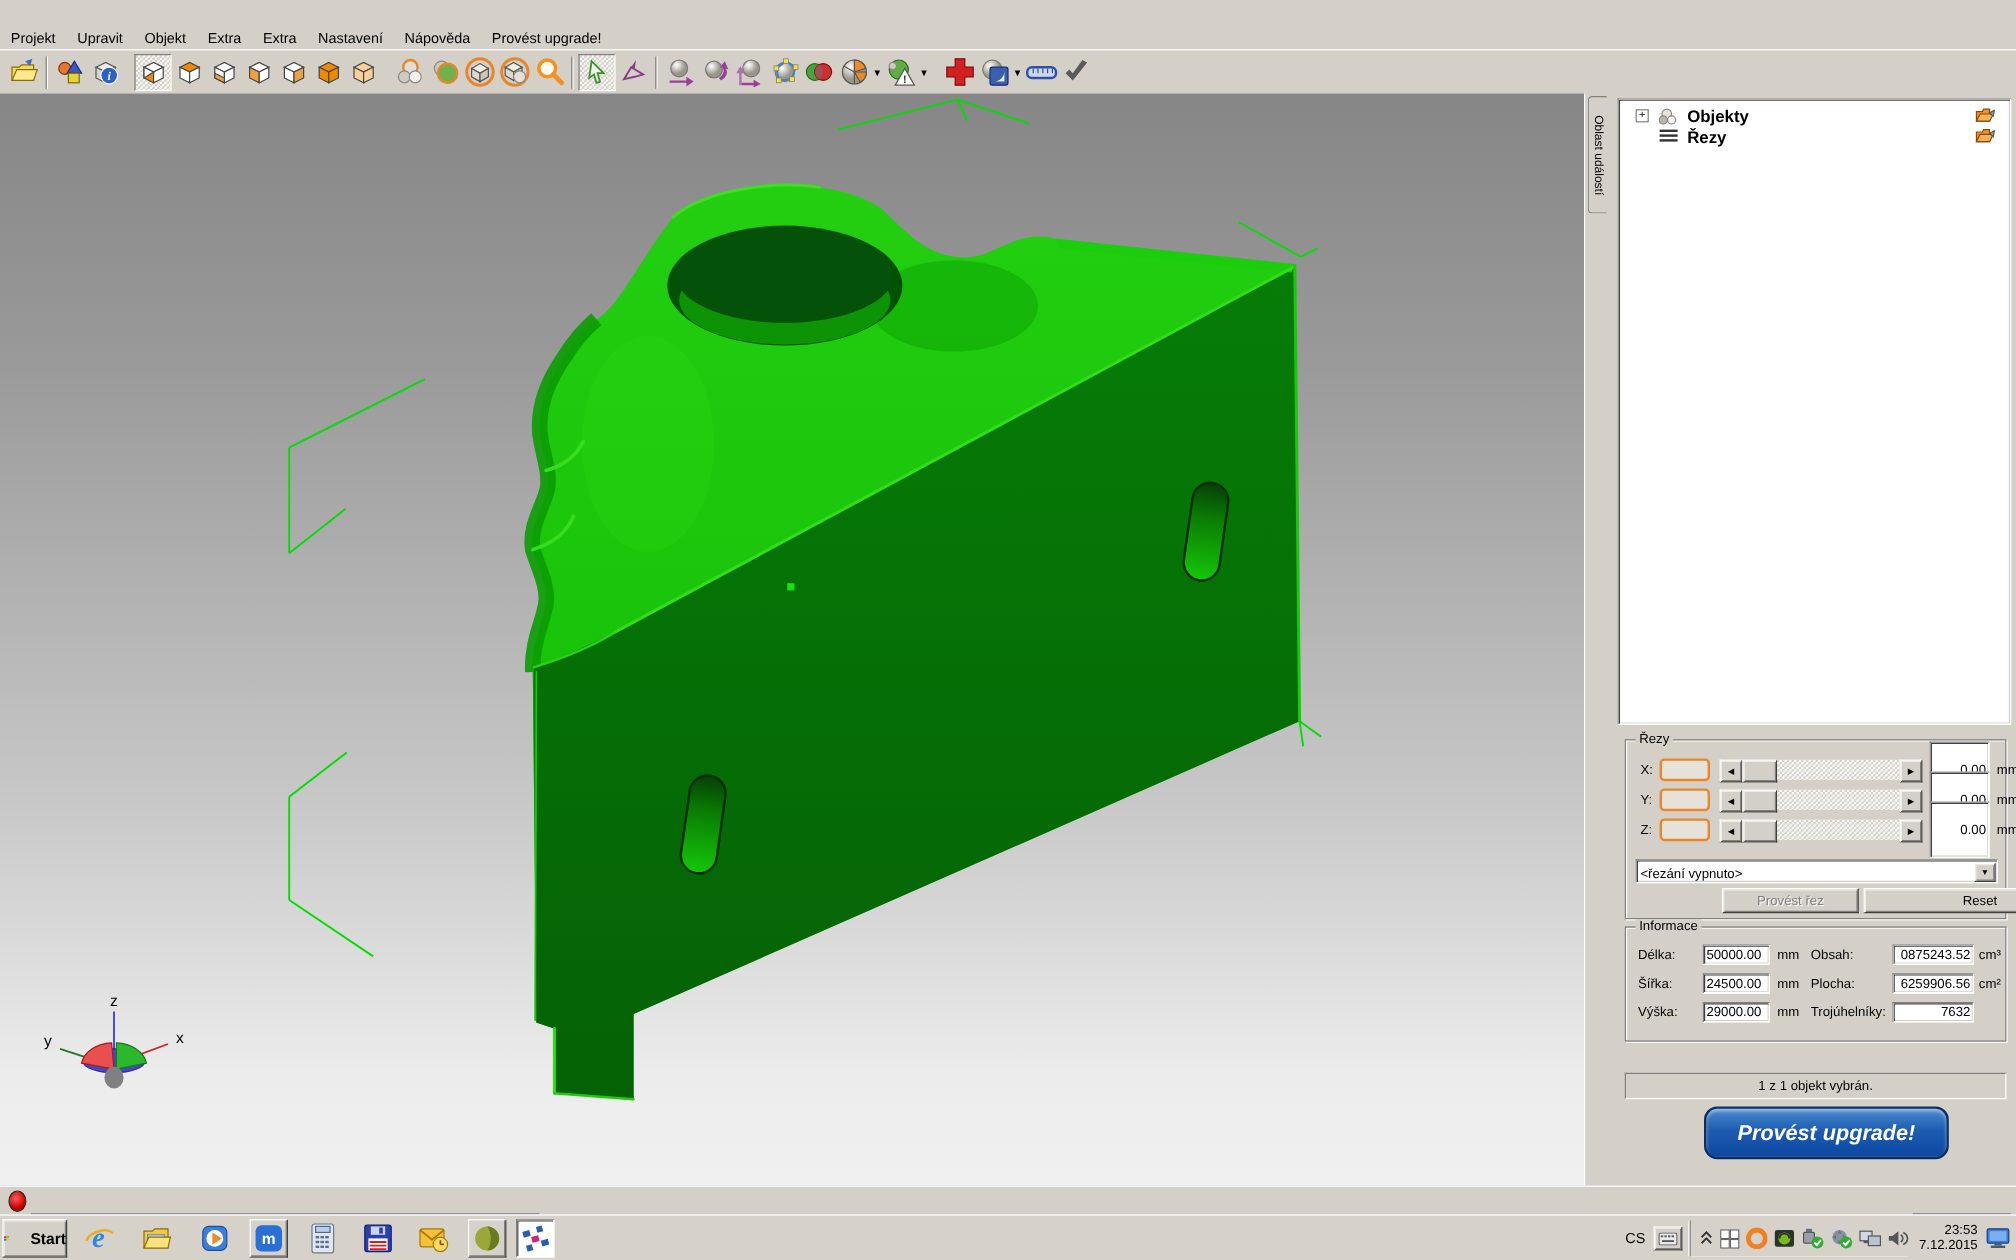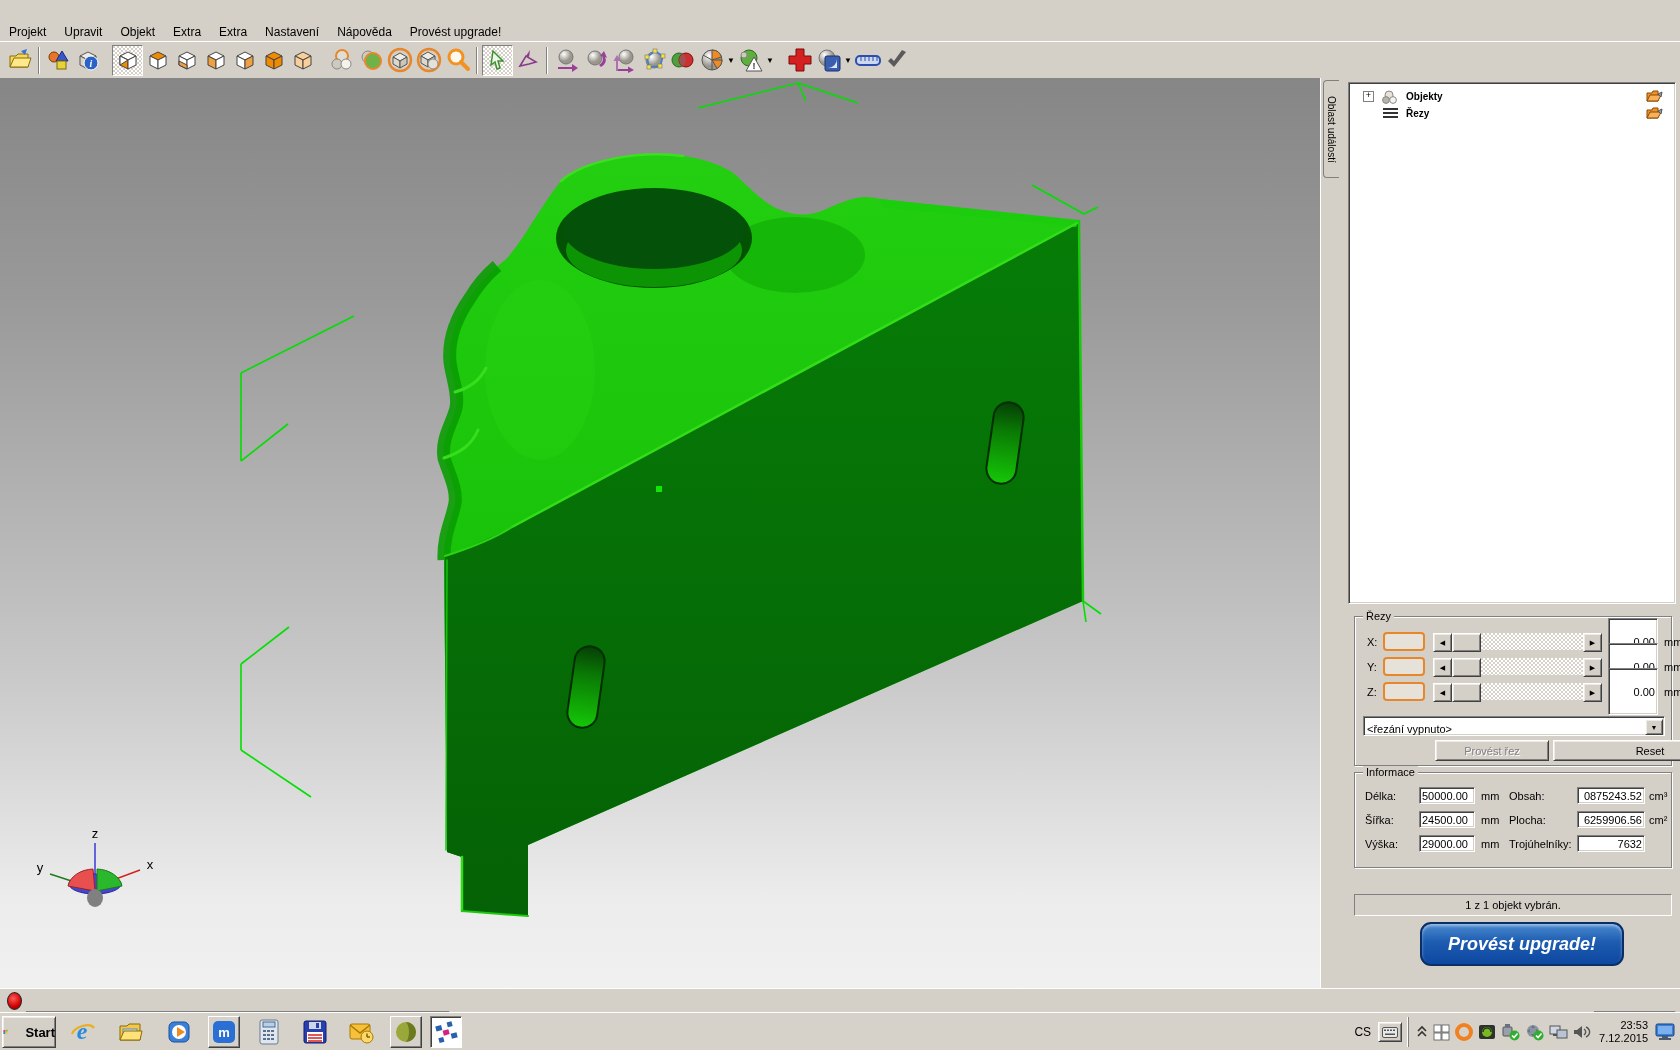--- a/index.html
+++ b/index.html
@@ -49,21 +49,21 @@
             border:1px solid #808080;border-right:none;border-radius:4px 0 0 4px;
             display:flex;align-items:center;justify-content:center;}
   .striptab span{writing-mode:vertical-rl;font-size:10px;white-space:nowrap;}
   .rightpanel{position:absolute;left:1340px;top:0;width:340px;height:910px;background:#d4d0c8;}
   
   .treebox{position:absolute;left:8px;top:4px;width:326px;height:520px;background:#fff;}
   .treerow{position:absolute;left:2px;height:17px;display:flex;align-items:center;font-weight:bold;}
   .plusbox{width:9px;height:9px;border:1px solid #808080;background:#fff;font-size:9px;line-height:7px;
            text-align:center;margin-left:12px;font-weight:normal;}
   .treeicon{margin-left:8px;width:18px;height:14px;}
-  .treelabel{margin-left:6px;font-size:10px;}
+  .treelabel{margin-left:6px;font-size:14px;}
   .treefolder{position:absolute;width:17px;height:14px;right:6px;top:1px;}
   
   .cutrow{position:absolute;height:17px;display:flex;align-items:center;}
   .axislabel{width:16px;font-size:11px;}
   .orangebtn{width:38px;height:15px;border:2px solid #e8872a;border-radius:4px;background:#e6e2da;}
   .sb{display:flex;height:17px;margin-left:8px;}
   .sbarrow{width:17px;height:17px;display:flex;align-items:center;justify-content:center;font-size:7px;}
   .sbthumb{width:27px;height:17px;}
   .sbtrack{width:102px;height:17px;
       background-image:linear-gradient(45deg,#fff 25%,transparent 25%,transparent 75%,#fff 75%),

